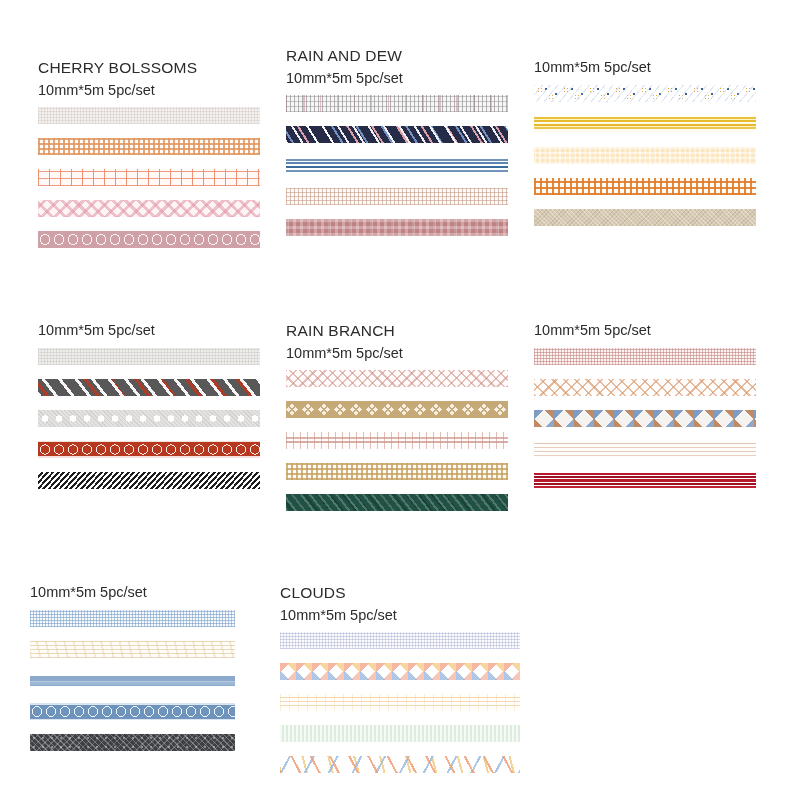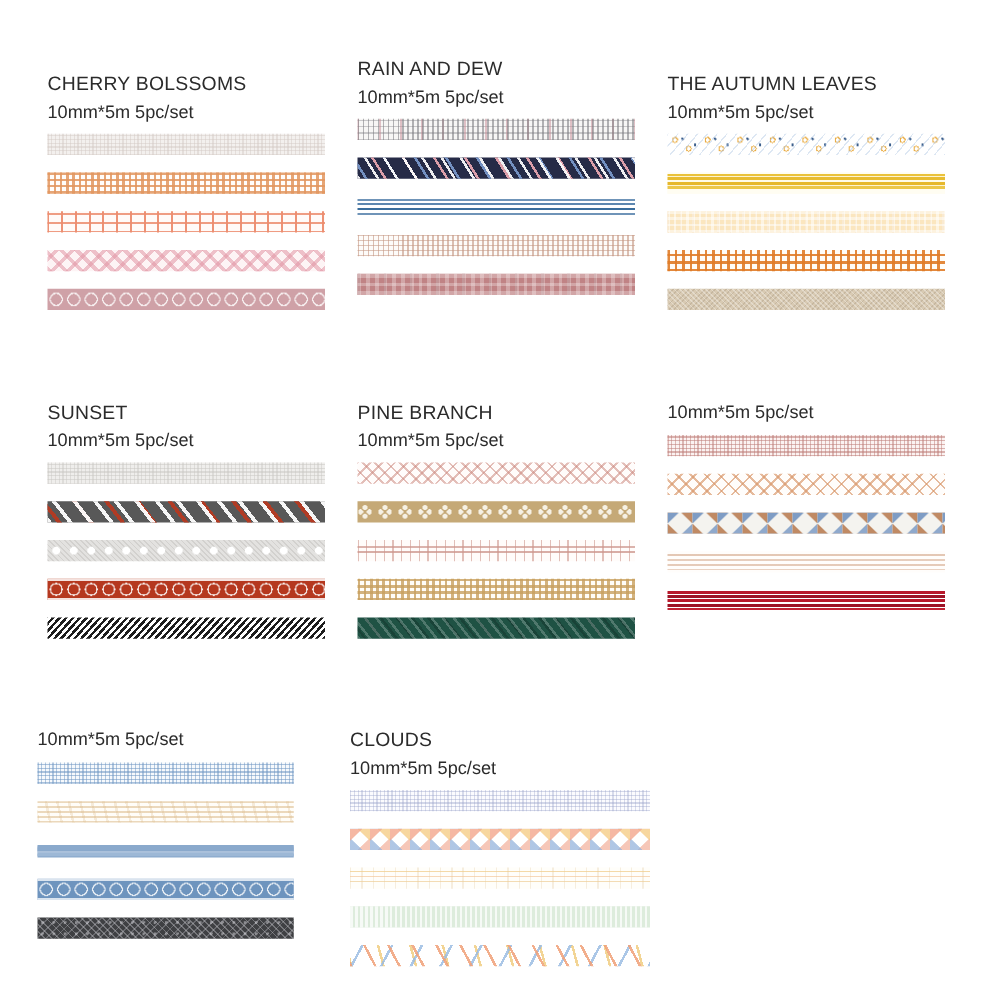--- a/index.html
+++ b/index.html
@@ -386,45 +386,43 @@
     <div class="tape-list">
       <div class="tape t0 rd-0" style="width:222px"></div>
       <div class="tape t1 rd-1" style="width:222px"></div>
       <div class="tape t2 rd-2" style="width:222px"></div>
       <div class="tape t3 rd-3" style="width:222px"></div>
       <div class="tape t4 rd-4" style="width:222px"></div>
     </div>
   </div>
 
   <div class="set" style="left:534px; top:60px;">
-    <div class="set-title">THE AUTUMN LEAVES</div>
     <div class="set-spec">10mm*5m  5pc/set</div>
     <div class="tape-list">
       <div class="tape t0 al-0" style="width:222px"></div>
       <div class="tape t1 al-1" style="width:222px"></div>
       <div class="tape t2 al-2" style="width:222px"></div>
       <div class="tape t3 al-3" style="width:222px"></div>
       <div class="tape t4 al-4" style="width:222px"></div>
     </div>
   </div>
 
   <div class="set" style="left:38px; top:323px;">
-    <div class="set-title">SUNSET</div>
     <div class="set-spec">10mm*5m  5pc/set</div>
     <div class="tape-list">
       <div class="tape t0 ss-0" style="width:222px"></div>
       <div class="tape t1 ss-1" style="width:222px"></div>
       <div class="tape t2 ss-2" style="width:222px"></div>
       <div class="tape t3 ss-3" style="width:222px"></div>
       <div class="tape t4 ss-4" style="width:222px"></div>
     </div>
   </div>
 
   <div class="set" style="left:286px; top:323px;">
-    <div class="set-title">PINE BRANCH</div>
+    <div class="set-title">RAIN BRANCH</div>
     <div class="set-spec">10mm*5m  5pc/set</div>
     <div class="tape-list">
       <div class="tape t0 pb-0" style="width:222px"></div>
       <div class="tape t1 pb-1" style="width:222px"></div>
       <div class="tape t2 pb-2" style="width:222px"></div>
       <div class="tape t3 pb-3" style="width:222px"></div>
       <div class="tape t4 pb-4" style="width:222px"></div>
     </div>
   </div>
 

